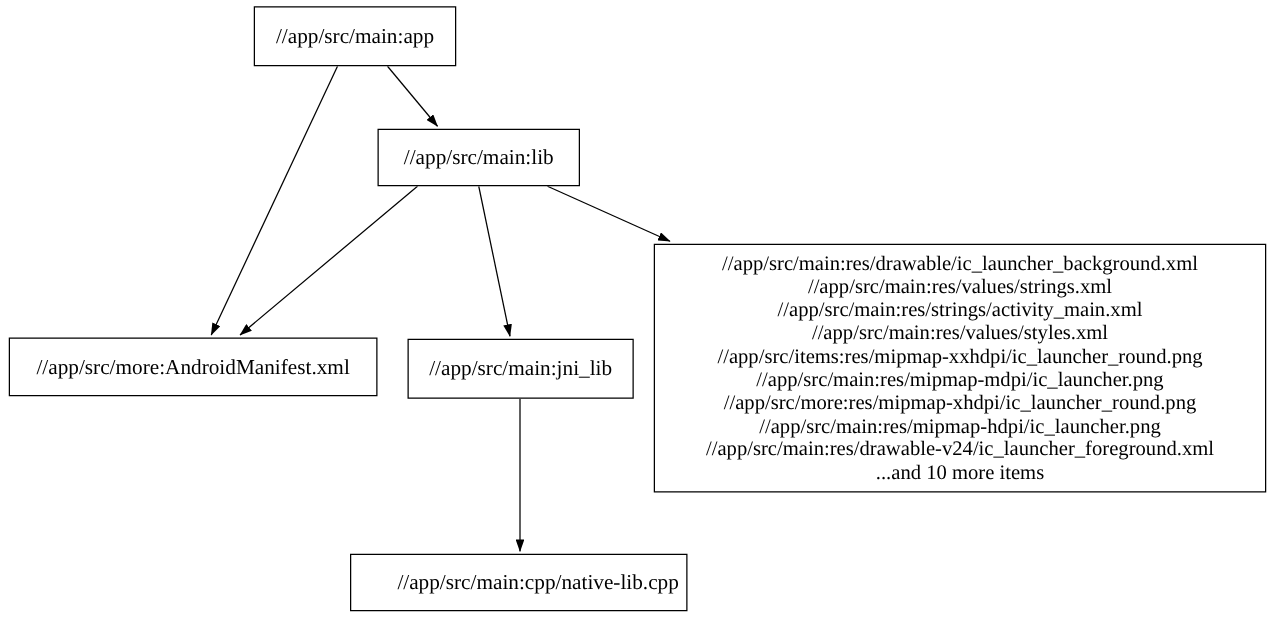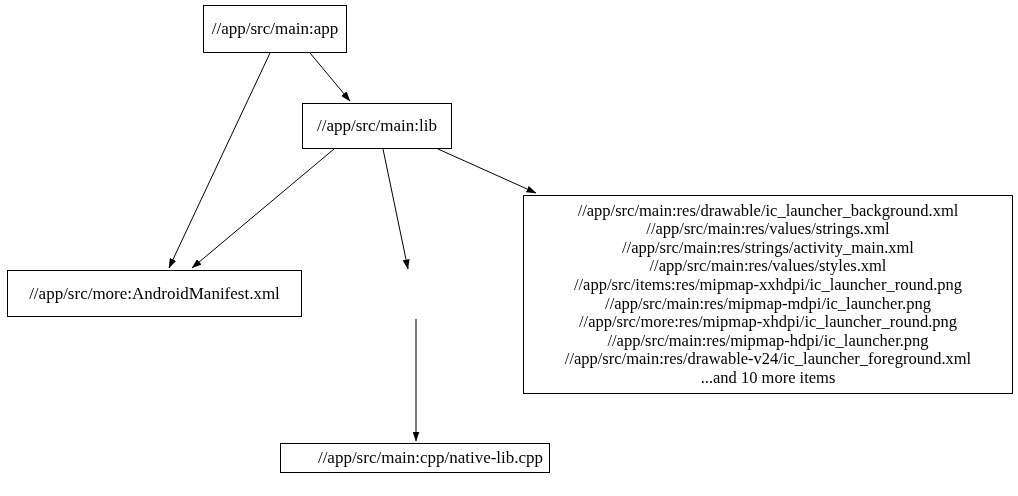--- a/index.html
+++ b/index.html
@@ -41,26 +41,26 @@
   }
   .node.multi {
     flex-direction: column;
     font-size: 16.5px;
     line-height: 18.6px;
   }
   .node.multi .res-line {
     white-space: nowrap;
   }
   
-  #node-app        { left: 203px; top: 5px;   width: 144px; height: 48px; }
-  #node-lib        { left: 302px; top: 103px; width: 150px; height: 46px; }
+  #node-app        { left: 203px; top: 5px;   width: 162px; height: 48px; }
+  #node-lib        { left: 302px; top: 103px; width: 162px; height: 46px; }
   #node-manifest   { left: 7px;   top: 270px; width: 295px; height: 47px; }
   #node-jni-lib    { left: 326px; top: 271px; width: 181px; height: 48px; }
   #node-res-group  { left: 523px; top: 195px; width: 490px; height: 199px; }
-  #node-cpp        { left: 280px; top: 443px; width: 270px; height: 30px; padding-left: 31px; }
+  #node-cpp        { left: 280px; top: 443px; width: 270px; height: 46px; padding-left: 31px; }
 </style>
 </head>
 <body>
 
 <div class="canvas">
 
   <svg class="edges" viewBox="0 0 1018 496" xmlns="http://www.w3.org/2000/svg">
     <defs>
       <marker id="arrowhead" markerWidth="10" markerHeight="7" refX="9.5" refY="3.5" orient="auto" markerUnits="userSpaceOnUse">
         <polygon points="0 0, 10 3.5, 0 7" fill="#000000"></polygon>
@@ -79,20 +79,23 @@
   </div>
 
   <div class="node" id="node-lib">
     <span>//app/src/main:lib</span>
   </div>
 
   <div class="node" id="node-manifest">
     <span>//app/src/more:AndroidManifest.xml</span>
   </div>
 
+  <div class="node" id="node-jni-lib">
+    <span>//app/src/main:jni_lib</span>
+  </div>
 
   <div class="node multi" id="node-res-group">
     <div class="res-line">//app/src/main:res/drawable/ic_launcher_background.xml</div>
     <div class="res-line">//app/src/main:res/values/strings.xml</div>
     <div class="res-line">//app/src/main:res/strings/activity_main.xml</div>
     <div class="res-line">//app/src/main:res/values/styles.xml</div>
     <div class="res-line">//app/src/items:res/mipmap-xxhdpi/ic_launcher_round.png</div>
     <div class="res-line">//app/src/main:res/mipmap-mdpi/ic_launcher.png</div>
     <div class="res-line">//app/src/more:res/mipmap-xhdpi/ic_launcher_round.png</div>
     <div class="res-line">//app/src/main:res/mipmap-hdpi/ic_launcher.png</div>

